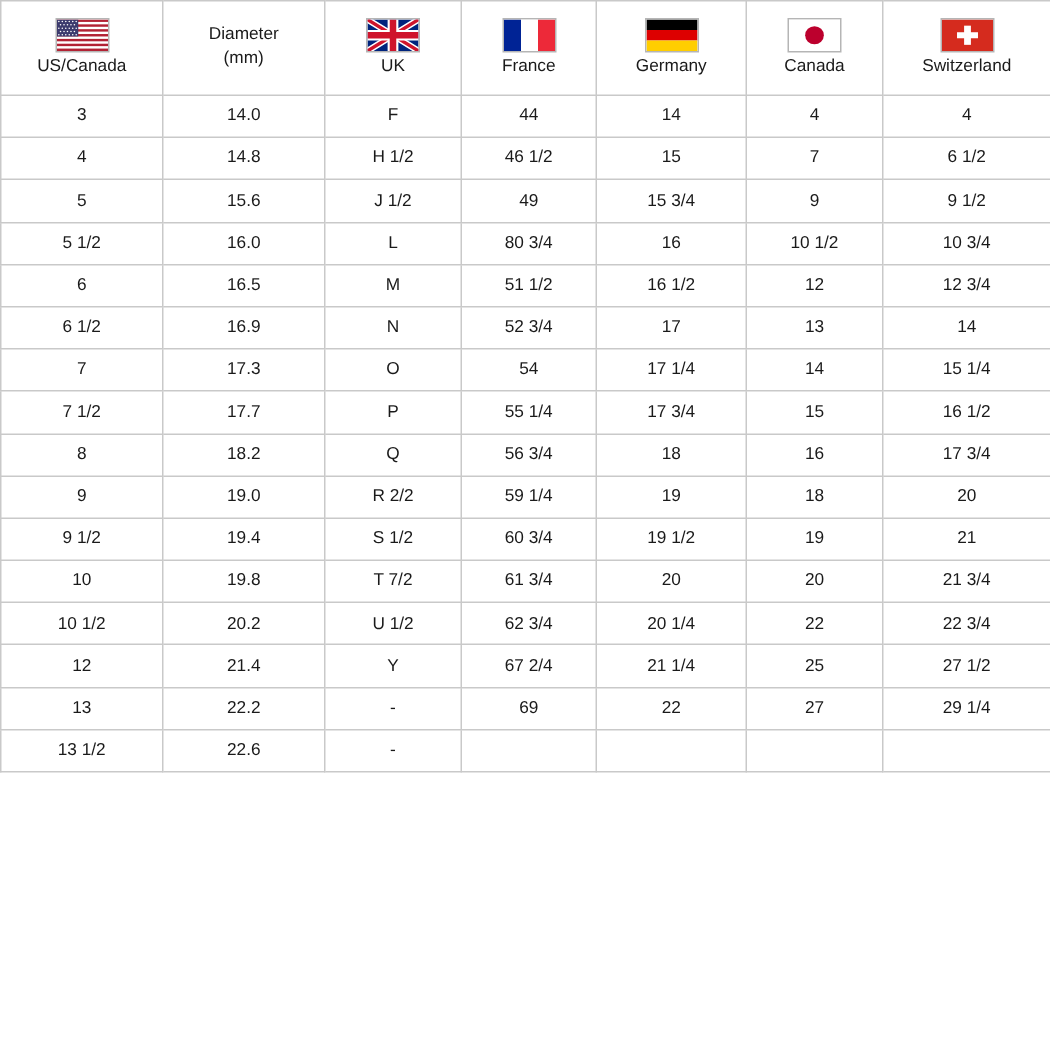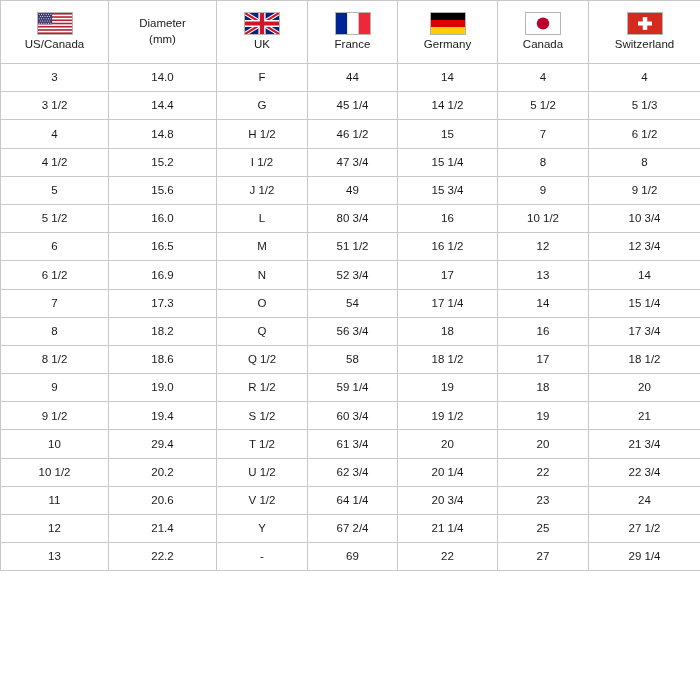--- a/index.html
+++ b/index.html
@@ -198,47 +198,29 @@
       <tr>
         <td>3</td>
         <td>14.0</td>
         <td>F</td>
         <td>44</td>
         <td>14</td>
         <td>4</td>
         <td>4</td>
       </tr>
       <tr>
-        <td>3 1/2</td>
-        <td>14.4</td>
-        <td>G</td>
-        <td>45 1/4</td>
-        <td>14 1/2</td>
-        <td>5 1/2</td>
-        <td>5 1/3</td>
-      </tr>
-      <tr>
         <td>4</td>
         <td>14.8</td>
         <td>H 1/2</td>
         <td>46 1/2</td>
         <td>15</td>
         <td>7</td>
         <td>6 1/2</td>
       </tr>
       <tr>
-        <td>4 1/2</td>
-        <td>15.2</td>
-        <td>I 1/2</td>
-        <td>47 3/4</td>
-        <td>15 1/4</td>
-        <td>8</td>
-        <td>8</td>
-      </tr>
-      <tr>
         <td>5</td>
         <td>15.6</td>
         <td>J 1/2</td>
         <td>49</td>
         <td>15 3/4</td>
         <td>9</td>
         <td>9 1/2</td>
       </tr>
       <tr>
         <td>5 1/2</td>
@@ -270,94 +252,94 @@
       <tr>
         <td>7</td>
         <td>17.3</td>
         <td>O</td>
         <td>54</td>
         <td>17 1/4</td>
         <td>14</td>
         <td>15 1/4</td>
       </tr>
       <tr>
+        <td>7 1/2</td>
+        <td>17.7</td>
+        <td>P</td>
+        <td>55 1/4</td>
+        <td>17 3/4</td>
+        <td>15</td>
+        <td>16 1/2</td>
+      </tr>
+      <tr>
         <td>8</td>
         <td>18.2</td>
         <td>Q</td>
         <td>56 3/4</td>
         <td>18</td>
         <td>16</td>
         <td>17 3/4</td>
       </tr>
       <tr>
-        <td>8 1/2</td>
-        <td>18.6</td>
-        <td>Q 1/2</td>
-        <td>58</td>
-        <td>18 1/2</td>
-        <td>17</td>
-        <td>18 1/2</td>
-      </tr>
-      <tr>
         <td>9</td>
         <td>19.0</td>
-        <td>R 1/2</td>
+        <td>R 2/2</td>
         <td>59 1/4</td>
         <td>19</td>
         <td>18</td>
         <td>20</td>
       </tr>
       <tr>
         <td>9 1/2</td>
         <td>19.4</td>
         <td>S 1/2</td>
         <td>60 3/4</td>
         <td>19 1/2</td>
         <td>19</td>
         <td>21</td>
       </tr>
       <tr>
         <td>10</td>
-        <td>29.4</td>
-        <td>T 1/2</td>
+        <td>19.8</td>
+        <td>T 7/2</td>
         <td>61 3/4</td>
         <td>20</td>
         <td>20</td>
         <td>21 3/4</td>
       </tr>
       <tr>
         <td>10 1/2</td>
         <td>20.2</td>
         <td>U 1/2</td>
         <td>62 3/4</td>
         <td>20 1/4</td>
         <td>22</td>
         <td>22 3/4</td>
       </tr>
       <tr>
-        <td>11</td>
-        <td>20.6</td>
-        <td>V 1/2</td>
-        <td>64 1/4</td>
-        <td>20 3/4</td>
-        <td>23</td>
-        <td>24</td>
-      </tr>
-      <tr>
         <td>12</td>
         <td>21.4</td>
         <td>Y</td>
         <td>67 2/4</td>
         <td>21 1/4</td>
         <td>25</td>
         <td>27 1/2</td>
       </tr>
       <tr>
         <td>13</td>
         <td>22.2</td>
         <td>-</td>
         <td>69</td>
         <td>22</td>
         <td>27</td>
         <td>29 1/4</td>
       </tr>
+      <tr>
+        <td>13 1/2</td>
+        <td>22.6</td>
+        <td>-</td>
+        <td></td>
+        <td></td>
+        <td></td>
+        <td></td>
+      </tr>
     </tbody>
 </table>
 
 </body></html>

